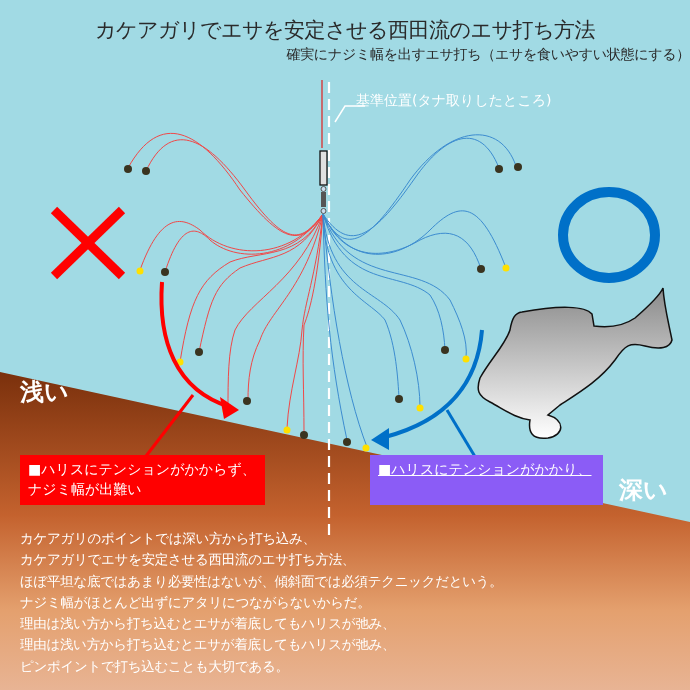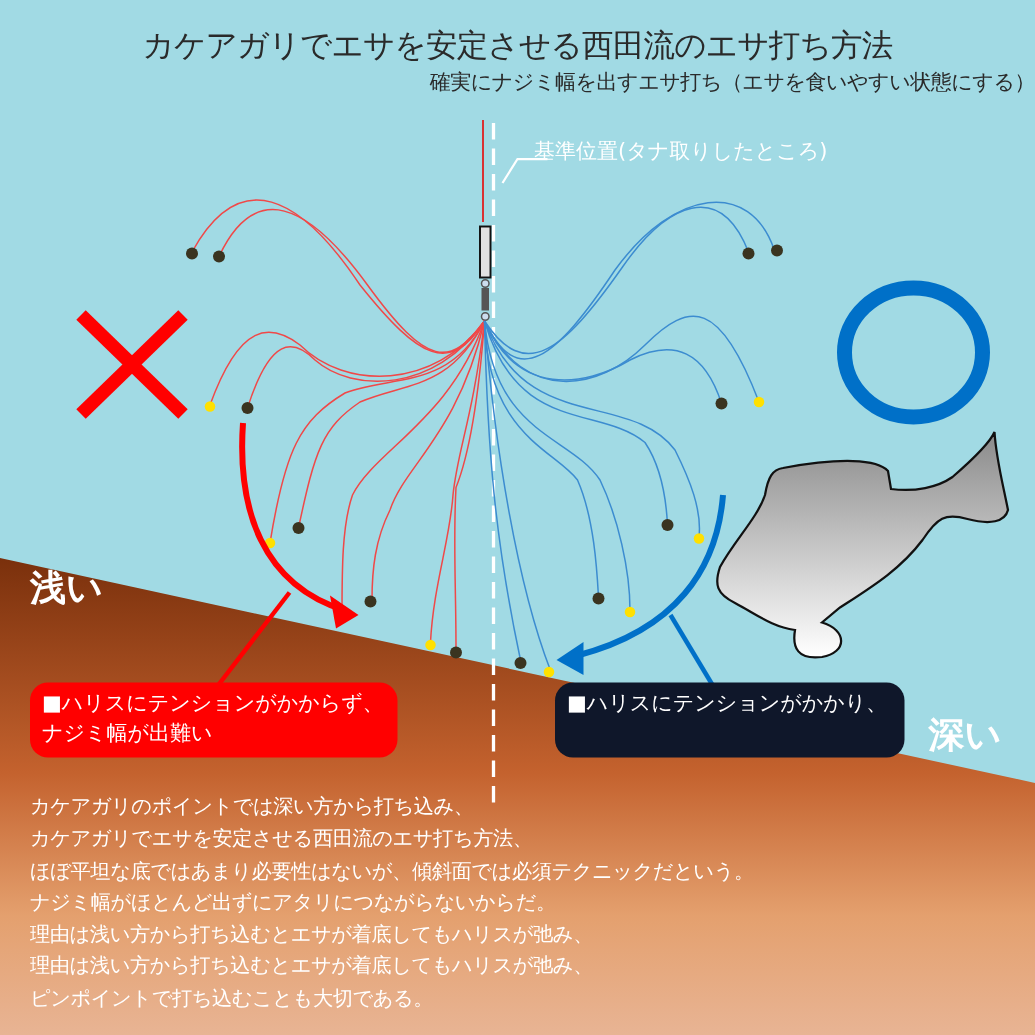--- a/index.html
+++ b/index.html
@@ -5,23 +5,23 @@
   html, body { margin:0; padding:0; }
   body { width:690px; height:690px; overflow:hidden; background:#a1dae4; font-family:"DejaVu Sans", sans-serif; }
   .stage { position:relative; width:690px; height:690px; }
   svg.scene { position:absolute; left:0; top:0; }
   .title { position:absolute; left:0; width:690px; top:16px; text-align:center; font-size:21px; color:#2a2a2a; letter-spacing:-0.5px; }
   .subtitle { position:absolute; left:0; width:690px; top:46px; text-align:right; font-size:14px; color:#2a2a2a; letter-spacing:-0.3px; }
   .ref-label { position:absolute; left:356px; top:92px; font-size:14px; color:#ffffff; }
   .depth { position:absolute; font-size:24px; font-weight:bold; color:#ffffff; }
   .depth.shallow { left:20px; top:344px;margin-top:32px; }
   .depth.deep { left:619px; top:474px; }
-  .callout { position:absolute; color:#ffffff; font-size:14px; line-height:20px; padding:4px 8px; box-sizing:border-box;border-radius:12px; }
+  .callout { position:absolute; color:#ffffff; font-size:14px; line-height:20px; padding:4px 8px; box-sizing:border-box; }
   .callout.bad { left:20px; top:455px; width:245px; height:50px; background:#ff0000; }
-  .callout.good { left:370px; top:455px; width:233px; height:50px; background:#0f172a; }
+  .callout.good { left:370px; top:455px; width:233px; height:50px; background:#8b5cf6;text-decoration:underline; }
   .body-text { position:absolute; left:20px; top:516px; font-size:13.5px; line-height:21.3px; color:#ffffff; letter-spacing:-0.3px;margin-top:12px; }
   .body-text div { white-space:nowrap; }
 </style>
 </head>
 <body>
 
 <div class="stage">
 
   <svg class="scene" width="690" height="690" viewBox="0 0 690 690">
     <defs>

